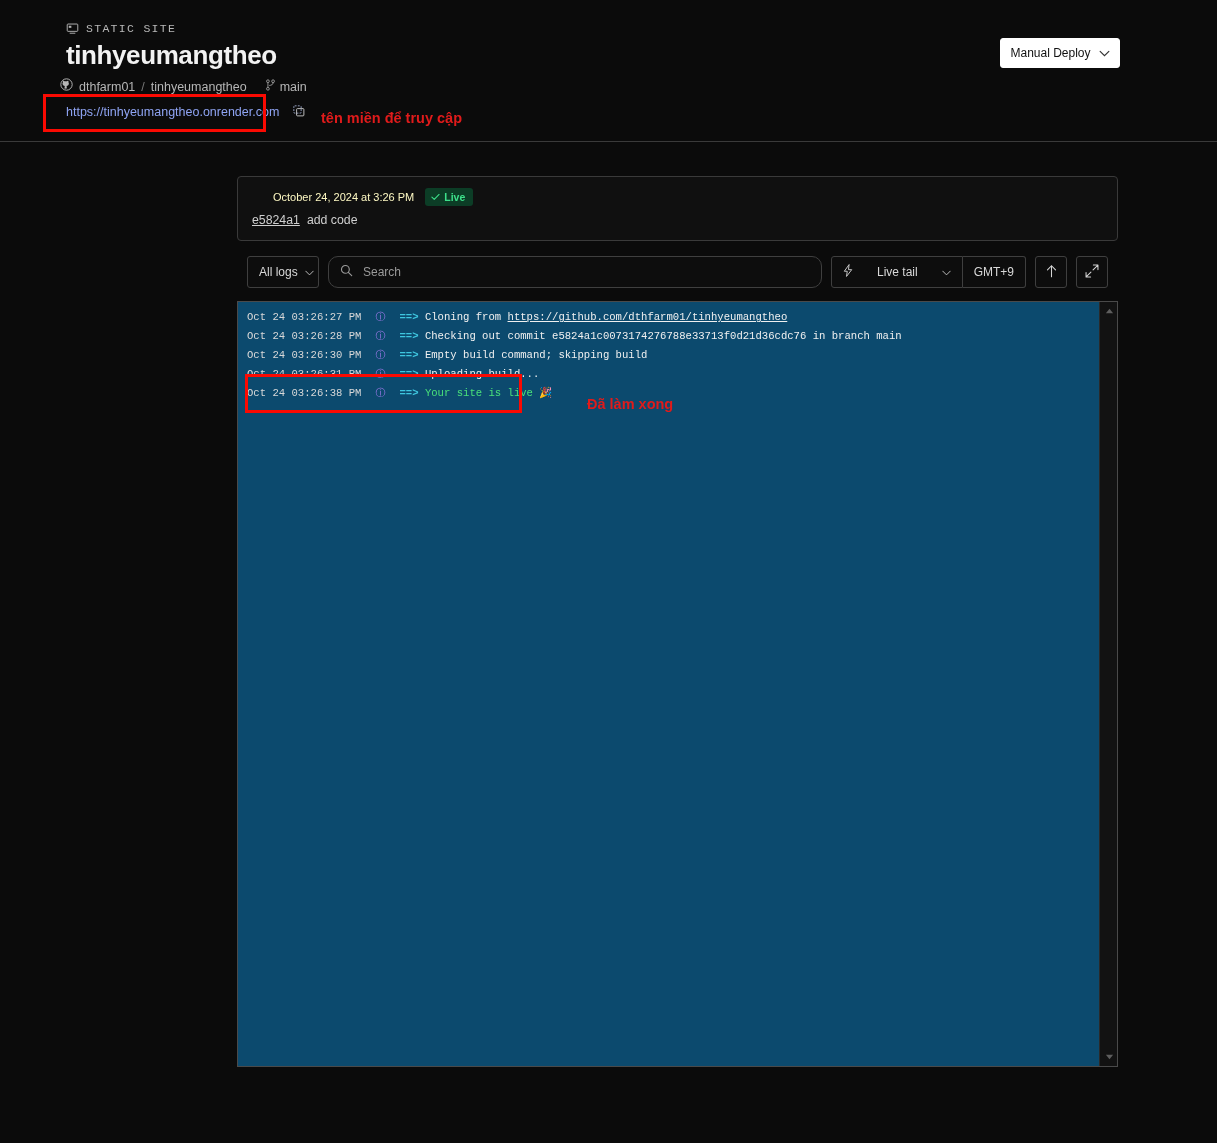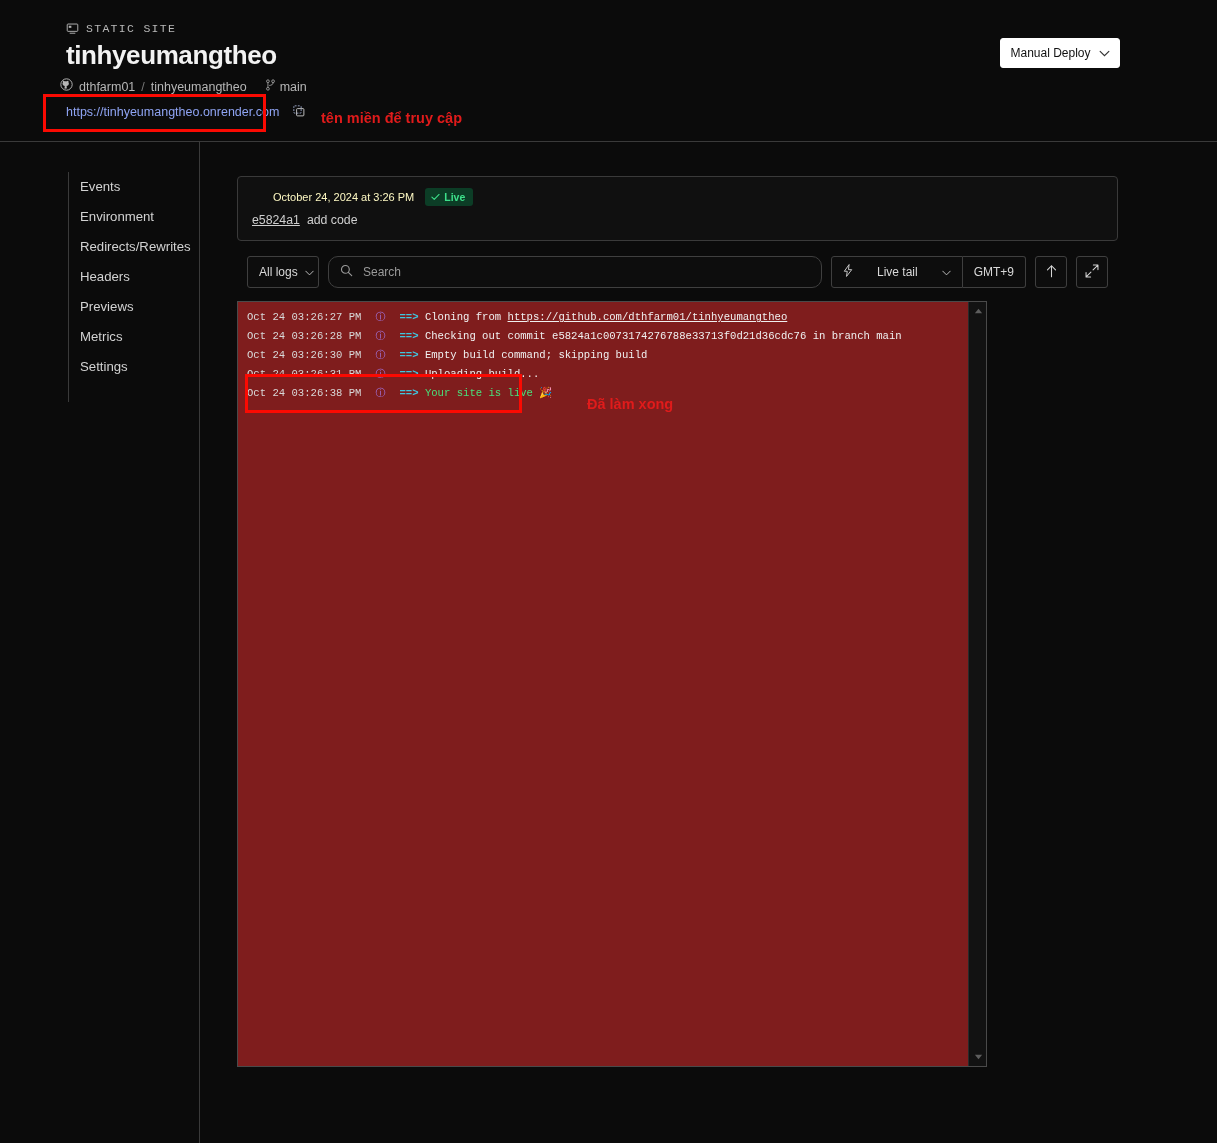--- a/index.html
+++ b/index.html
@@ -124,22 +124,22 @@
     padding: 0 11px;
   }
   .search-ph { font-size: 12px; color: #9a9a9a; }
   .seg-group { display: flex; }
   .seg-group .tb-btn { border-radius: 0; gap: 24px; }
   .seg-group .tb-btn:first-child { border-radius: 3px 0 0 3px; }
   .seg-group .tb-btn:last-child { border-radius: 0 3px 3px 0; border-left: none; }
   .icon-btn { width: 32px; padding: 0; }
 
   .log-view {
-    position: absolute; left: 0; top: 45px; width: 750px; height: 766px;
-    border: 1px solid #4a4a4a; background: #7f1d1d; overflow: hidden;
+    position: absolute; left: 0; top: 45px; width: 881px; height: 766px;
+    border: 1px solid #4a4a4a; background: #0c4a6e; overflow: hidden;
   }
   .log-lines {
     position: absolute; left: 9px; top: 6px; right: 26px;
     font-family: "Liberation Mono", monospace; font-size: 10.6px;
     line-height: 18px; white-space: nowrap;
   }
   .log-line { color: #e2e2e2; }
   .lg-ts { color: #d8d8d8; }
   .lg-info { color: #a57cf0; font-size: 10px; }
   .lg-arrow { color: #3fc7e0; font-weight: 700; }
@@ -215,31 +215,20 @@
     <div class="deploy-btn">
       <span>Manual Deploy</span>
       <span>
         <svg width="11" height="7" viewBox="0 0 12 8">
             <path d="M1 1.5L6 6.5L11 1.5" fill="none" stroke="#333" stroke-width="1.3" stroke-linecap="round"></path>
           </svg>
       </span>
     </div>
   </div>
 
-  <div class="sidebar">
-    <div class="sidebar-inner">
-      <a class="side-item" href="#">Events</a>
-      <a class="side-item" href="#">Environment</a>
-      <a class="side-item" href="#">Redirects/Rewrites</a>
-      <a class="side-item" href="#">Headers</a>
-      <a class="side-item" href="#">Previews</a>
-      <a class="side-item" href="#">Metrics</a>
-      <a class="side-item" href="#">Settings</a>
-    </div>
-  </div>
 
   <div class="main">
 
     <div class="deploy-card">
       <div class="deploy-head">
         <span class="deploy-date">October 24, 2024 at 3:26 PM</span>
         <span class="live-badge">
           <span>
             <svg width="9" height="8" viewBox="0 0 10 8">
                 <path d="M1 4.2L3.6 6.7L9 1.2" fill="none" stroke="#3ddf8a" stroke-width="1.2" stroke-linecap="round" stroke-linejoin="round"></path>

